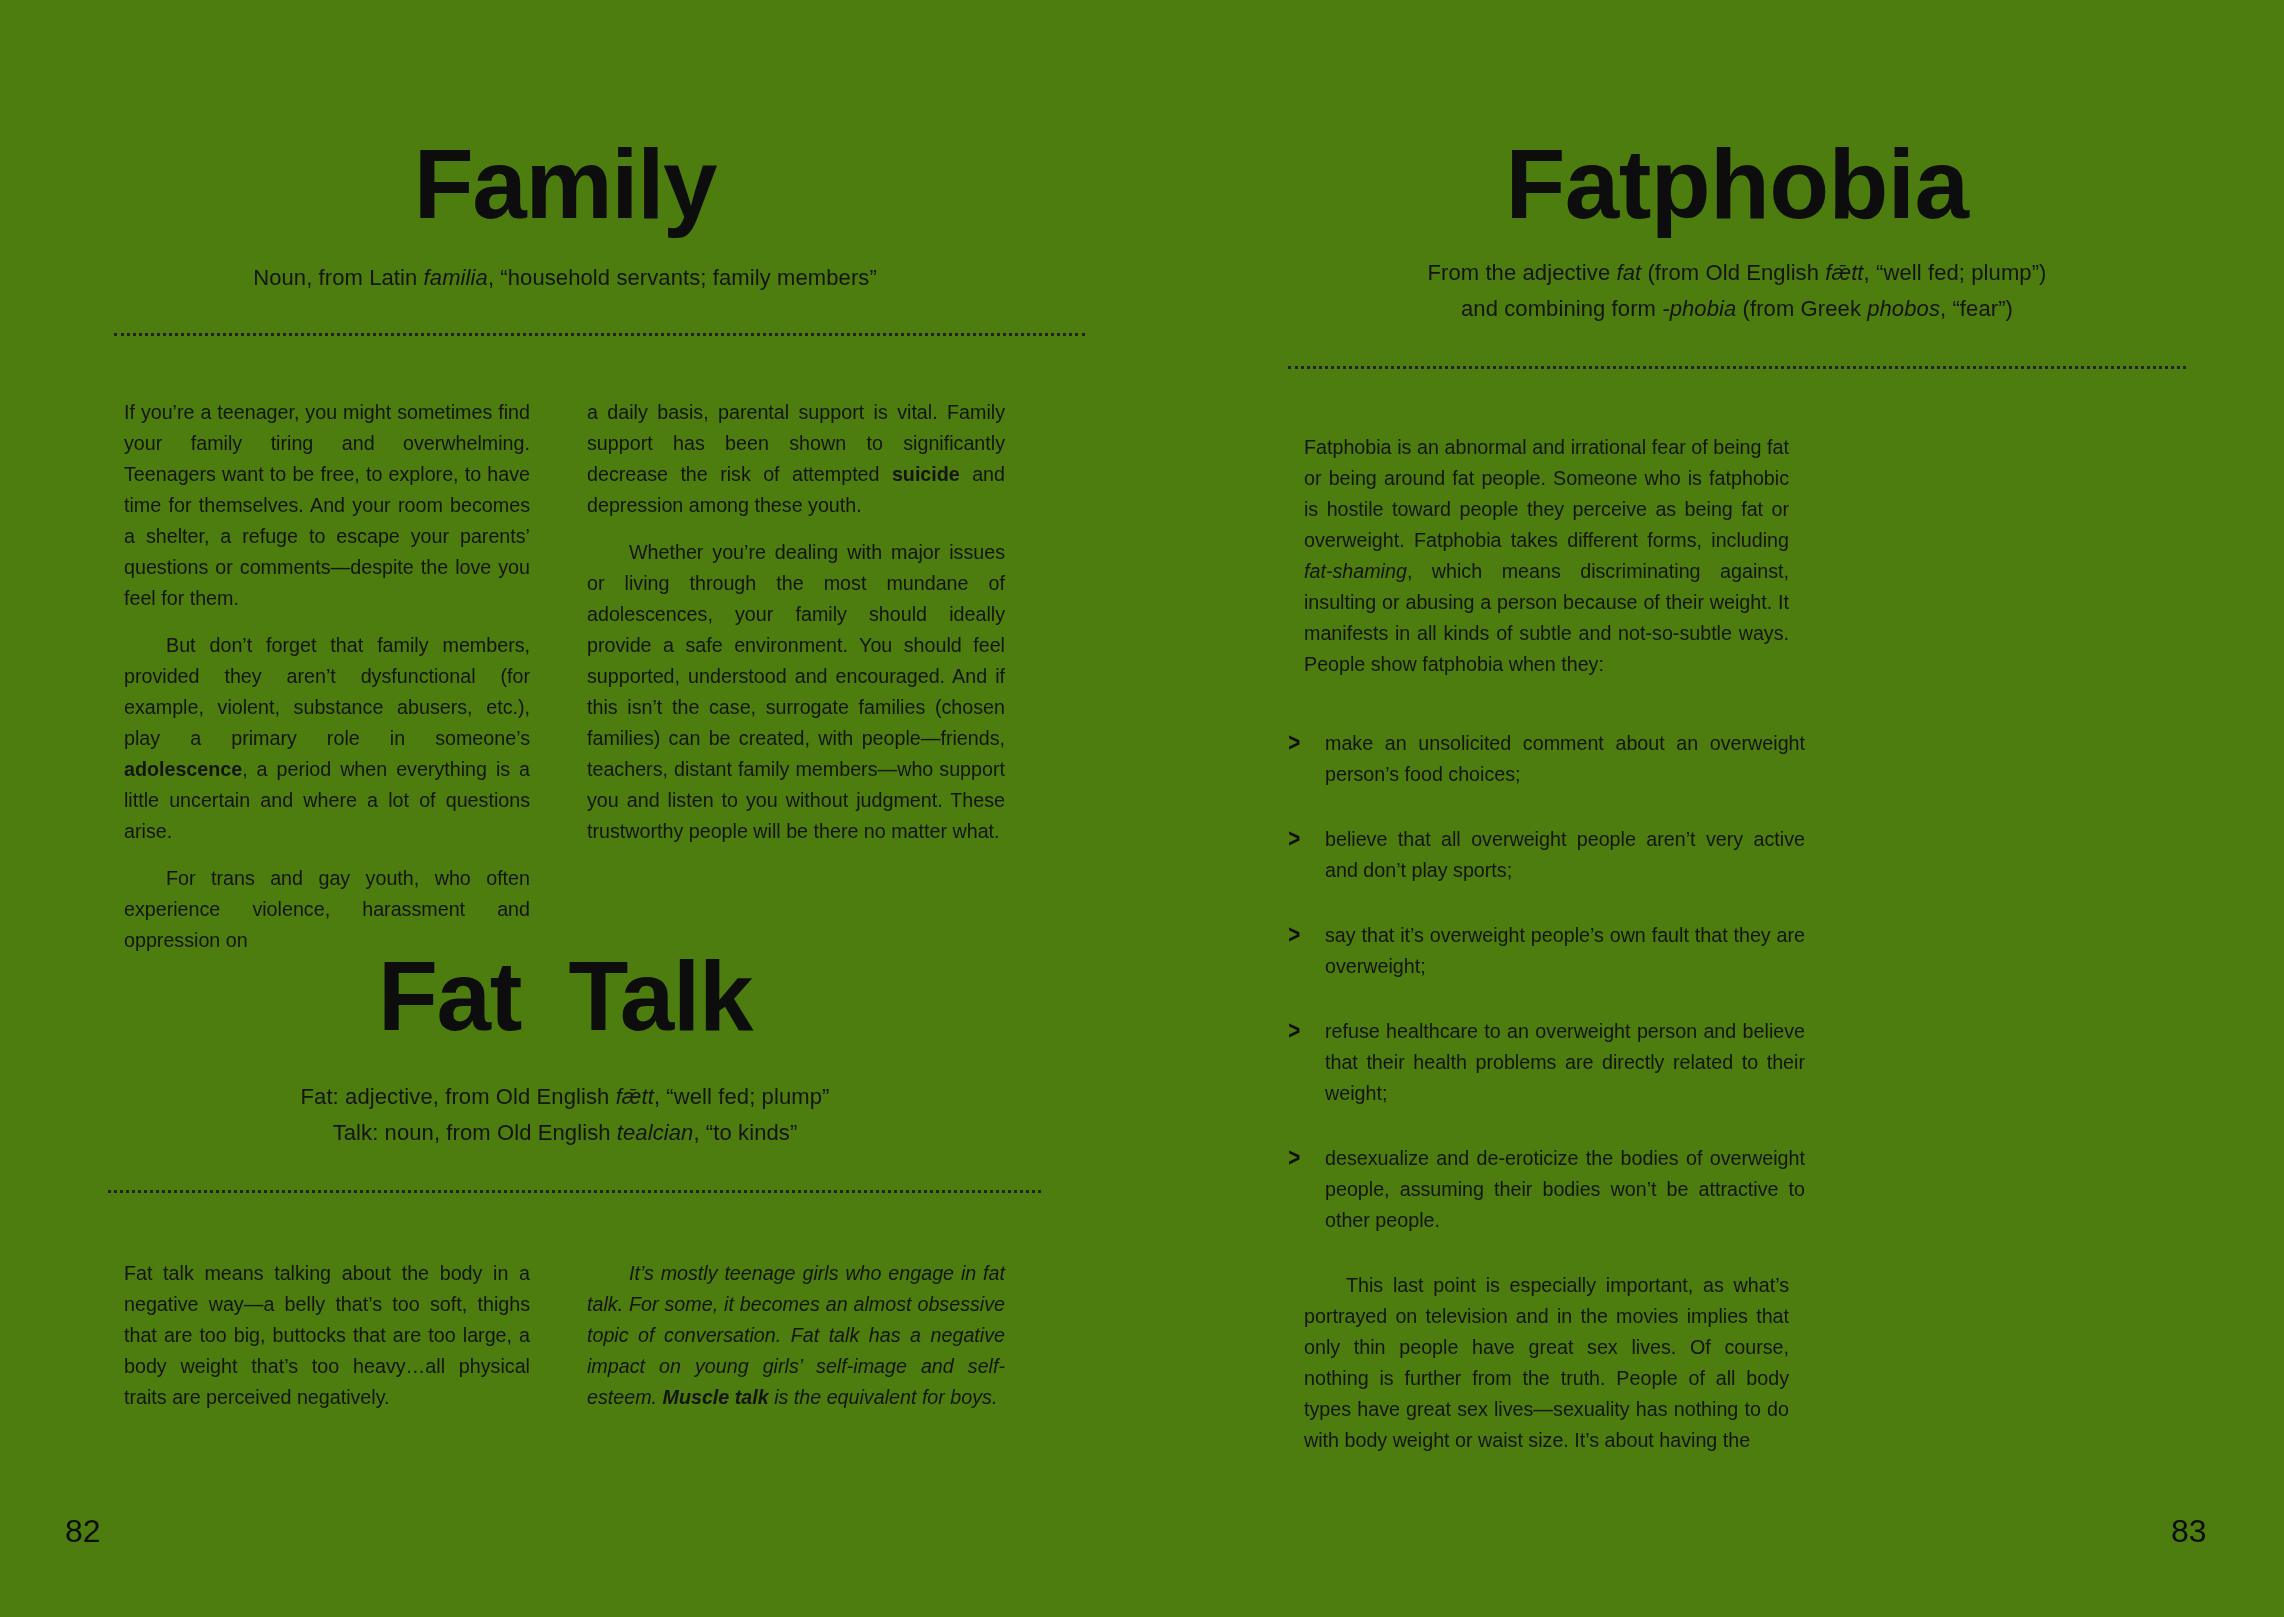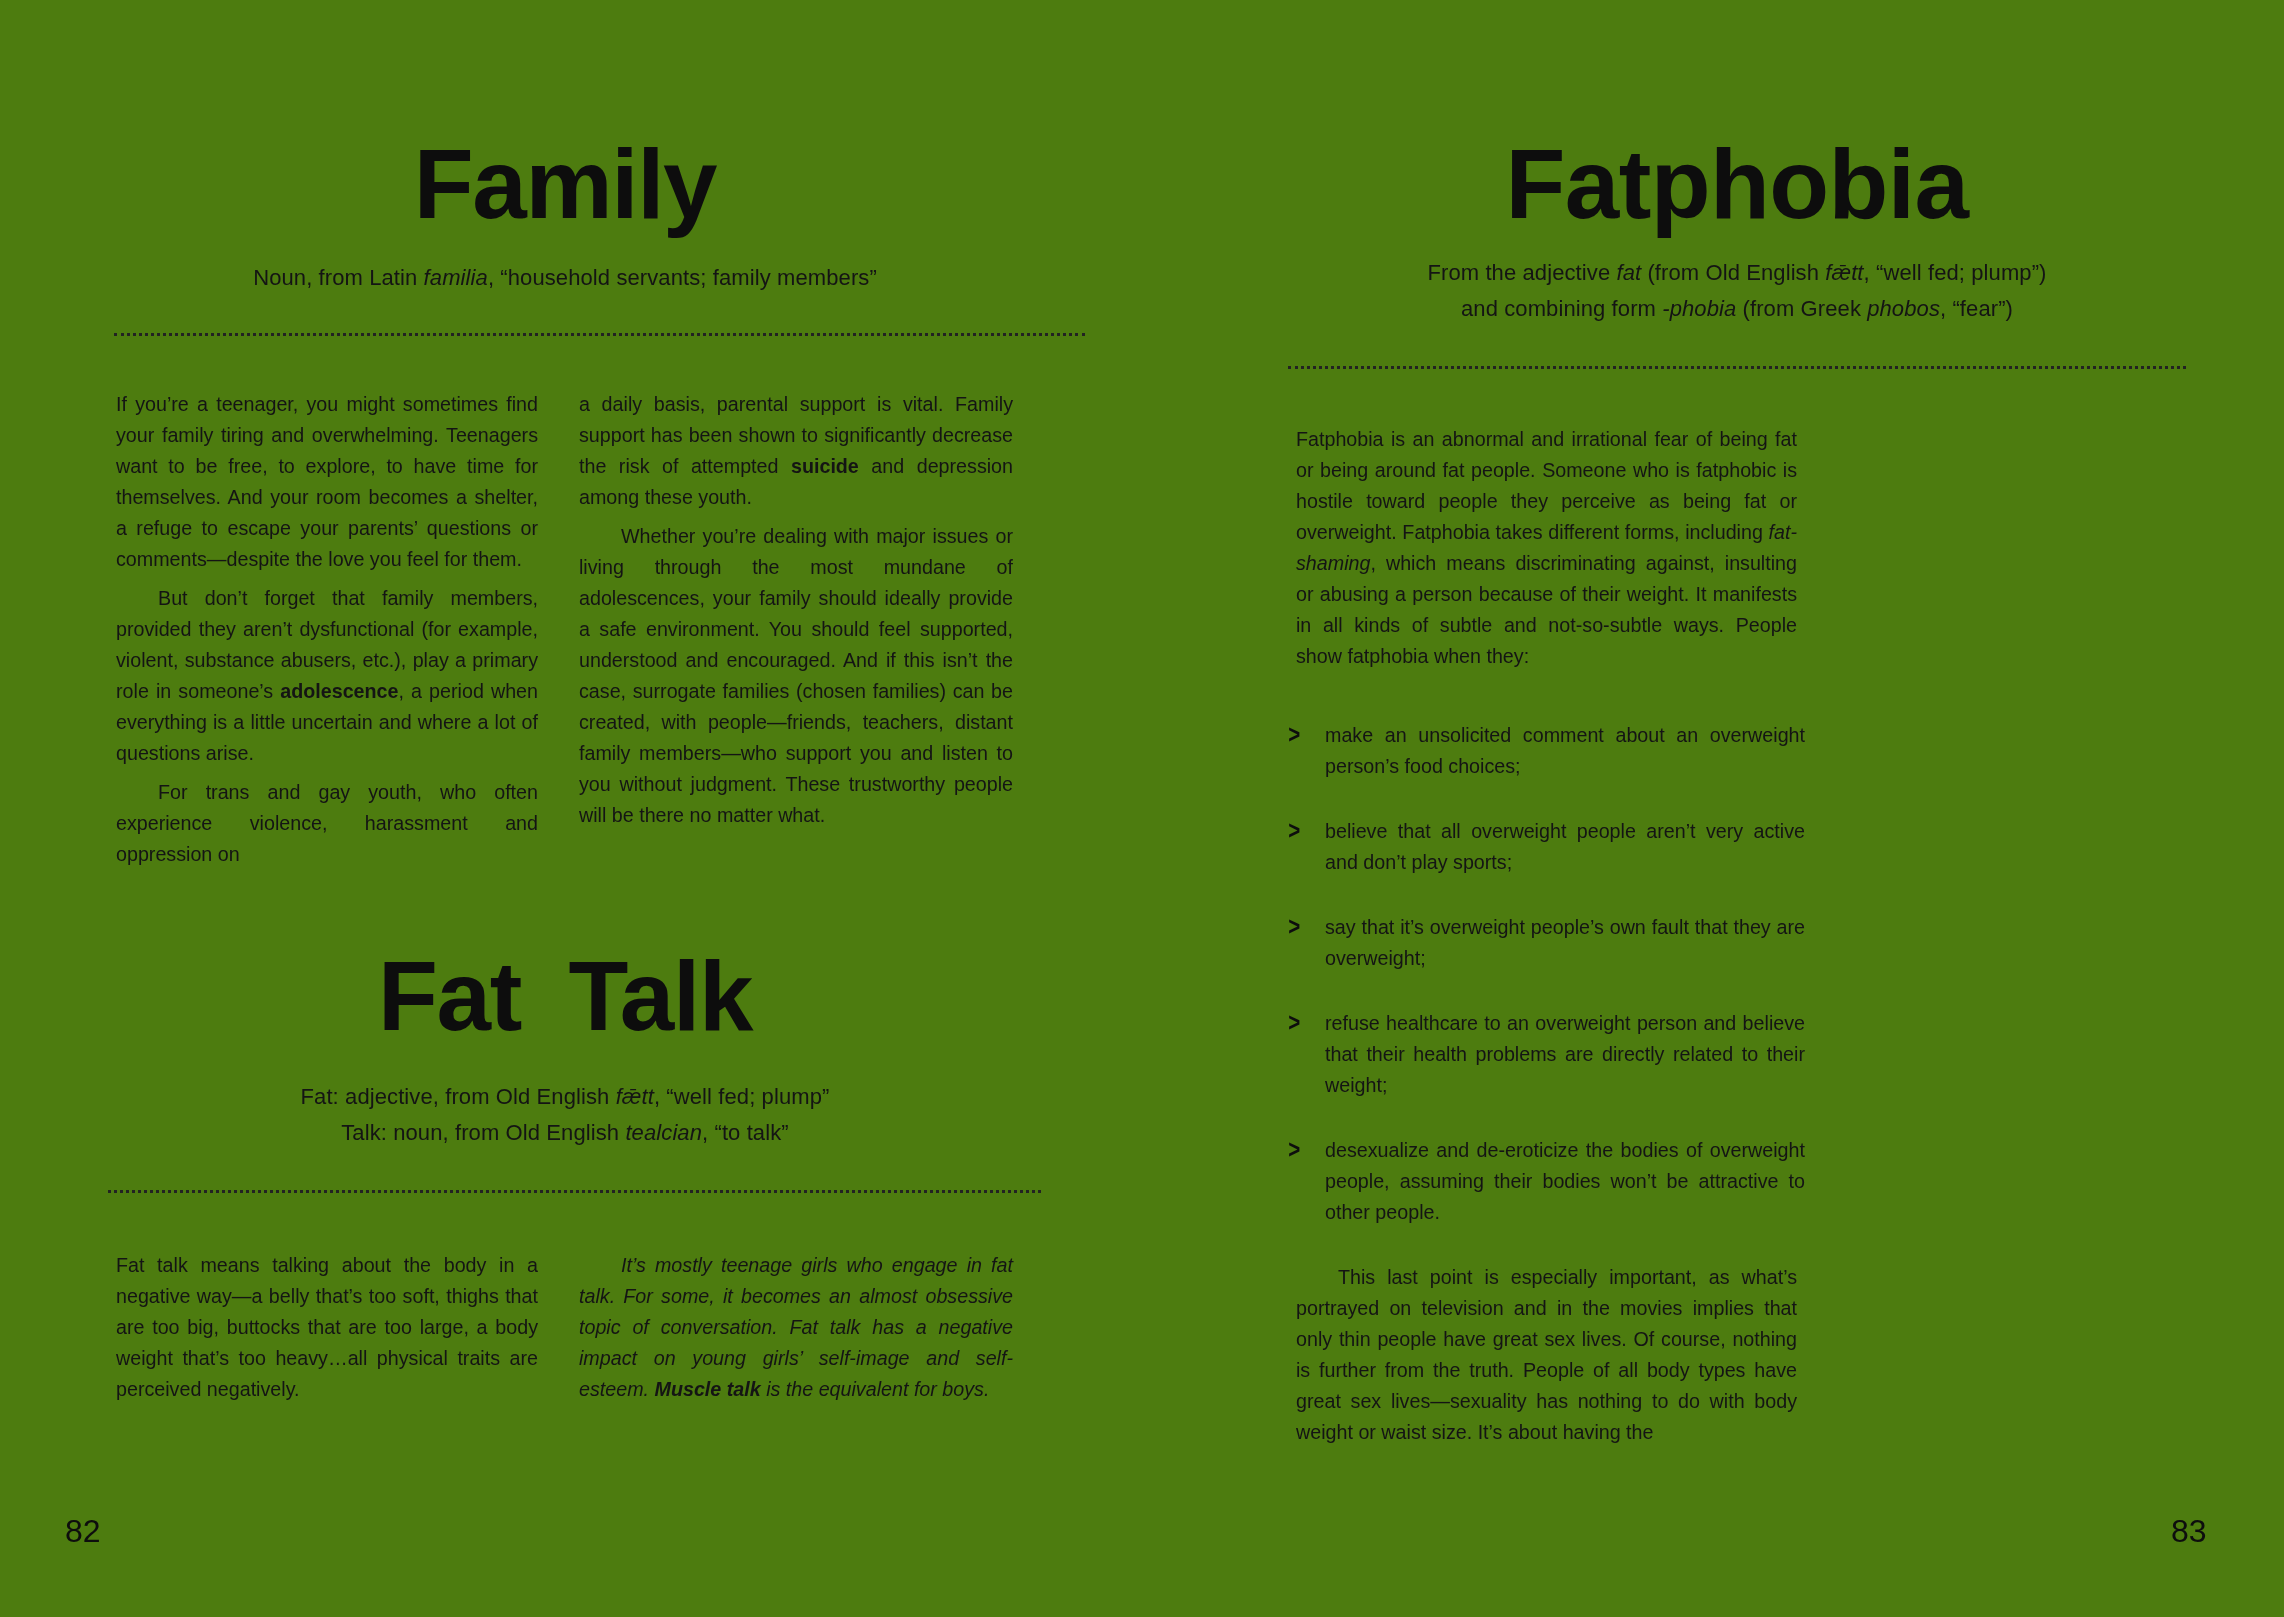--- a/index.html
+++ b/index.html
@@ -24,21 +24,21 @@
   .dotted{position:absolute;height:0;border-top:3.8px dotted #222;}
   .d1{left:114px;top:333px;width:971px;}
   .d2{left:108px;top:1190px;width:933px;}
   .d3{left:1288px;top:366px;width:898px;}
   .col{position:absolute;font-size:19.7px;line-height:31px;text-align:justify;}
   .c-a1{left:108px;top:381px;width:438px;}
   .c-a2{left:571px;top:381px;width:450px;}
   .c-b1{left:108px;top:1242px;width:438px;}
   .c-b2{left:571px;top:1242px;width:450px;font-style:italic;}
   .c-main{left:1288px;top:416px;width:517px;}
-  .para{margin:8px;}
+  .para{margin:16px;}
   .para.indent{text-indent:42px;}
   .b{font-weight:700;}
   .i{font-style:italic;}
   .bullets{margin-top:48px;}
   .bullet{position:relative;padding-left:37px;margin-bottom:34px;text-align:justify;}
   .chev{
     position:absolute;left:0px;top:-1.3px;font-weight:800;font-size:21.6px;
     transform:scale(0.95,1.15);color:#0d0d0d;
   }
   .sidebar{position:absolute;left:1872px;top:419px;width:343px;}
@@ -62,21 +62,21 @@
         <p class="para indent"><span>For trans and gay youth, who often experience violence, harassment and oppression on</span></p>
       </div>
     <div class="col c-a2">
         <p class="para"><span>a daily basis, parental support is vital. Family support has been shown to significantly decrease the risk of attempted </span><span class="b">suicide</span><span> and depression among these youth.</span></p>
         <p class="para indent"><span>Whether you’re dealing with major issues or living through the most mundane of adolescences, your family should ideally provide a safe environment. You should feel supported, understood and encouraged. And if this isn’t the case, surrogate families (chosen families) can be created, with people—friends, teachers, distant family members—who support you and listen to you without judgment. These trustworthy people will be there no matter what.</span></p>
       </div>
 
     <h1 class="title t-fattalk">Fat Talk</h1>
     <p class="subtitle s-fattalk">
       <span><span>Fat: adjective, from Old English </span><span class="i">fǣtt</span><span>, “well fed; plump”</span></span><br>
-      <span><span>Talk: noun, from Old English </span><span class="i">tealcian</span><span>, “to talk”</span></span>
+      <span><span>Talk: noun, from Old English </span><span class="i">tealcian</span><span>, “to kinds”</span></span>
     </p>
     <div class="dotted d2"></div>
 
     <div class="col c-b1">
         <p class="para"><span>Fat talk means talking about the body in a negative way—a belly that’s too soft, thighs that are too big, buttocks that are too large, a body weight that’s too heavy…all physical traits are perceived negatively.</span></p>
       </div>
     <div class="col c-b2">
         <p class="para indent"><span>It’s mostly teenage girls who engage in fat talk. For some, it becomes an almost obsessive topic of conversation. Fat talk has a negative impact on young girls’ self-image and self-esteem. </span><span class="b">Muscle talk</span><span> is the equivalent for boys.</span></p>
       </div>
 

